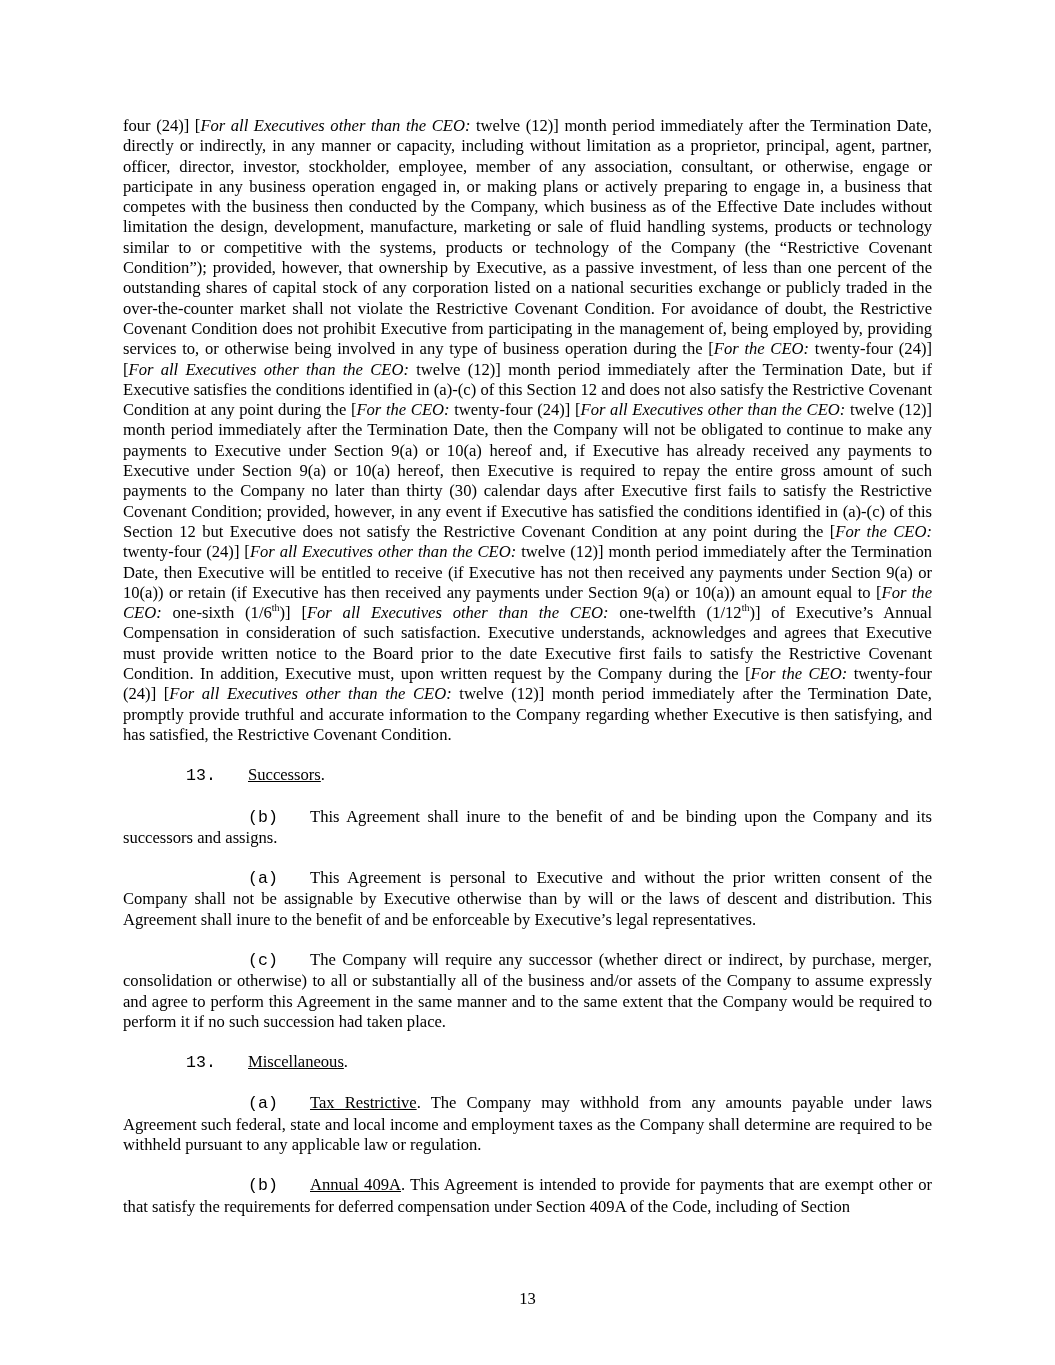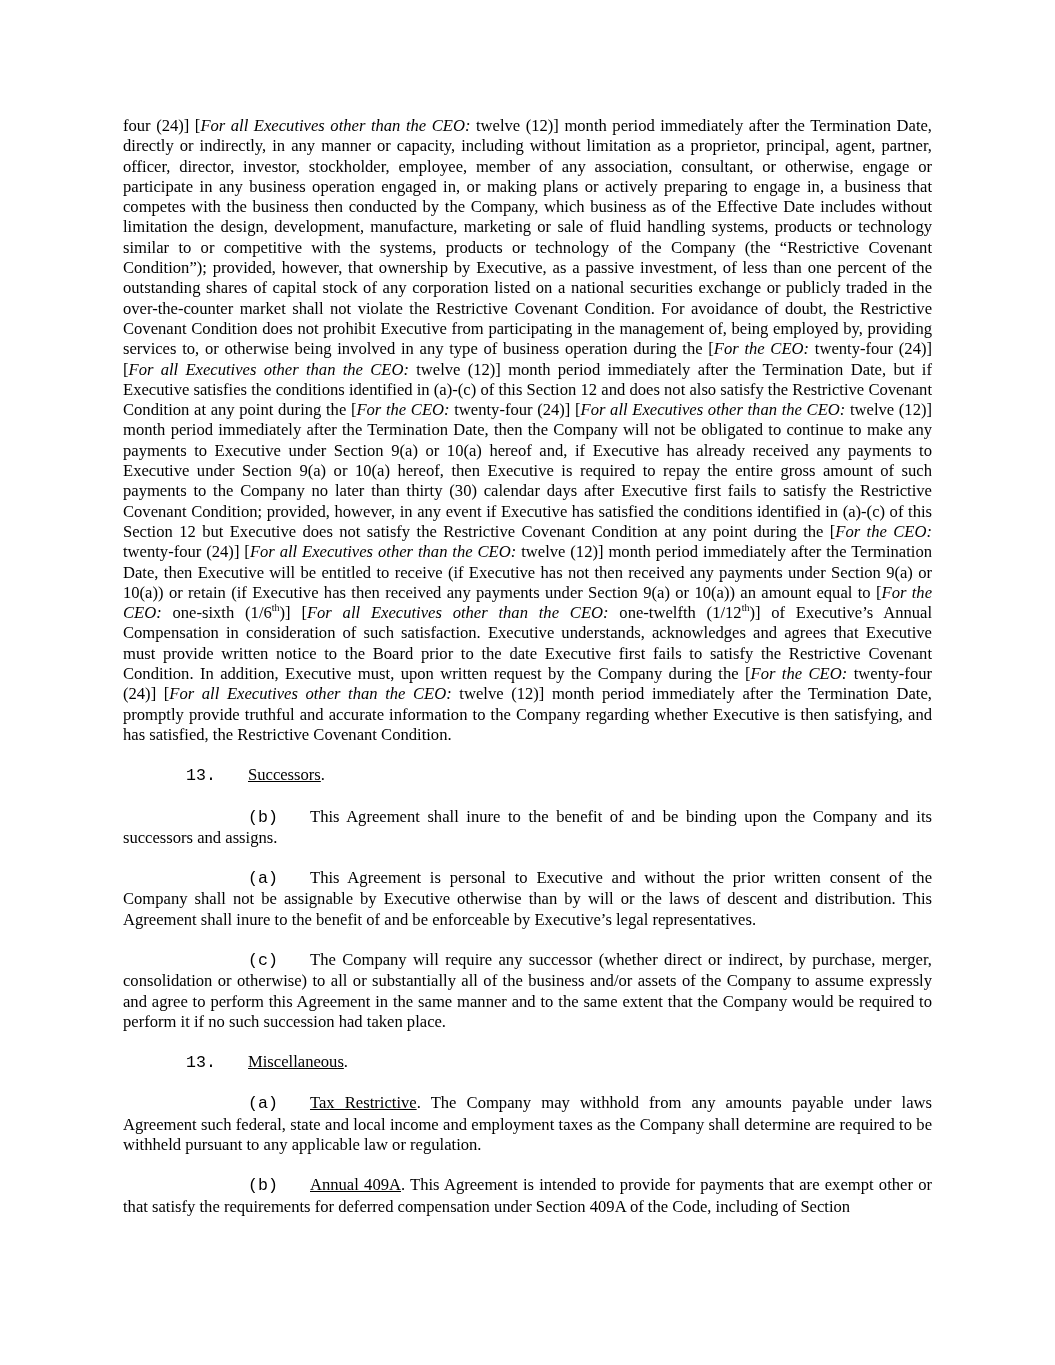--- a/index.html
+++ b/index.html
@@ -34,13 +34,16 @@
   <div class="doc-body">
       <p class="body"><span>four (24)] [</span><span class="i">For all Executives other than the CEO:</span><span> twelve (12)] month period immediately after the Termination Date, directly or indirectly, in any manner or capacity, including without limitation as a proprietor, principal, agent, partner, officer, director, investor, stockholder, employee, member of any association, consultant, or otherwise, engage or participate in any business operation engaged in, or making plans or actively preparing to engage in, a business that competes with the business then conducted by the Company, which business as of the Effective Date includes without limitation the design, development, manufacture, marketing or sale of fluid handling systems, products or technology similar to or competitive with the systems, products or technology of the Company (the “Restrictive Covenant Condition”); provided, however, that ownership by Executive, as a passive investment, of less than one percent of the outstanding shares of capital stock of any corporation listed on a national securities exchange or publicly traded in the over-the-counter market shall not violate the Restrictive Covenant Condition. For avoidance of doubt, the Restrictive Covenant Condition does not prohibit Executive from participating in the management of, being employed by, providing services to, or otherwise being involved in any type of business operation during the [</span><span class="i">For the CEO:</span><span> twenty-four (24)] [</span><span class="i">For all Executives other than the CEO:</span><span> twelve (12)] month period immediately after the Termination Date, but if Executive satisfies the conditions identified in (a)-(c) of this Section 12 and does not also satisfy the Restrictive Covenant Condition at any point during the [</span><span class="i">For the CEO:</span><span> twenty-four (24)] [</span><span class="i">For all Executives other than the CEO:</span><span> twelve (12)] month period immediately after the Termination Date, then the Company will not be obligated to continue to make any payments to Executive under Section 9(a) or 10(a) hereof and, if Executive has already received any payments to Executive under Section 9(a) or 10(a) hereof, then Executive is required to repay the entire gross amount of such payments to the Company no later than thirty (30) calendar days after Executive first fails to satisfy the Restrictive Covenant Condition; provided, however, in any event if Executive has satisfied the conditions identified in (a)-(c) of this Section 12 but Executive does not satisfy the Restrictive Covenant Condition at any point during the [</span><span class="i">For the CEO:</span><span> twenty-four (24)] [</span><span class="i">For all Executives other than the CEO:</span><span> twelve (12)] month period immediately after the Termination Date, then Executive will be entitled to receive (if Executive has not then received any payments under Section 9(a) or 10(a)) or retain (if Executive has then received any payments under Section 9(a) or 10(a)) an amount equal to [</span><span class="i">For the CEO:</span><span> one-sixth (1/6</span><sup>th</sup><span>)] [</span><span class="i">For all Executives other than the CEO:</span><span> one-twelfth (1/12</span><sup>th</sup><span>)] of Executive’s Annual Compensation in consideration of such satisfaction. Executive understands, acknowledges and agrees that Executive must provide written notice to the Board prior to the date Executive first fails to satisfy the Restrictive Covenant Condition. In addition, Executive must, upon written request by the Company during the [</span><span class="i">For the CEO:</span><span> twenty-four (24)] [</span><span class="i">For all Executives other than the CEO:</span><span> twelve (12)] month period immediately after the Termination Date, promptly provide truthful and accurate information to the Company regarding whether Executive is then satisfying, and has satisfied, the Restrictive Covenant Condition.</span></p>
       <p class="heading"><span class="label">13.</span><span class="u">Successors</span><span>.</span></p>
       <p class="sub"><span class="label">(b)</span><span>This Agreement shall inure to the benefit of and be binding upon the Company and its successors and assigns.</span></p>
       <p class="sub"><span class="label">(a)</span><span>This Agreement is personal to Executive and without the prior written consent of the Company shall not be assignable by Executive otherwise than by will or the laws of descent and distribution. This Agreement shall inure to the benefit of and be enforceable by Executive’s legal representatives.</span></p>
       <p class="sub"><span class="label">(c)</span><span>The Company will require any successor (whether direct or indirect, by purchase, merger, consolidation or otherwise) to all or substantially all of the business and/or assets of the Company to assume expressly and agree to perform this Agreement in the same manner and to the same extent that the Company would be required to perform it if no such succession had taken place.</span></p>
       <p class="heading"><span class="label">13.</span><span class="u">Miscellaneous</span><span>.</span></p>
       <p class="sub"><span class="label">(a)</span><span class="u">Tax Restrictive</span><span>. The Company may withhold from any amounts payable under laws Agreement such federal, state and local income and employment taxes as the Company shall determine are required to be withheld pursuant to any applicable law or regulation.</span></p>
       <p class="sub"><span class="label">(b)</span><span class="u">Annual 409A</span><span>. This Agreement is intended to provide for payments that are exempt other or that satisfy the requirements for deferred compensation under Section 409A of the Code, including of Section</span></p>
     </div>
+  <div class="footer">
+    <span>13</span>
+  </div>
 </div>
 
 </body></html>

